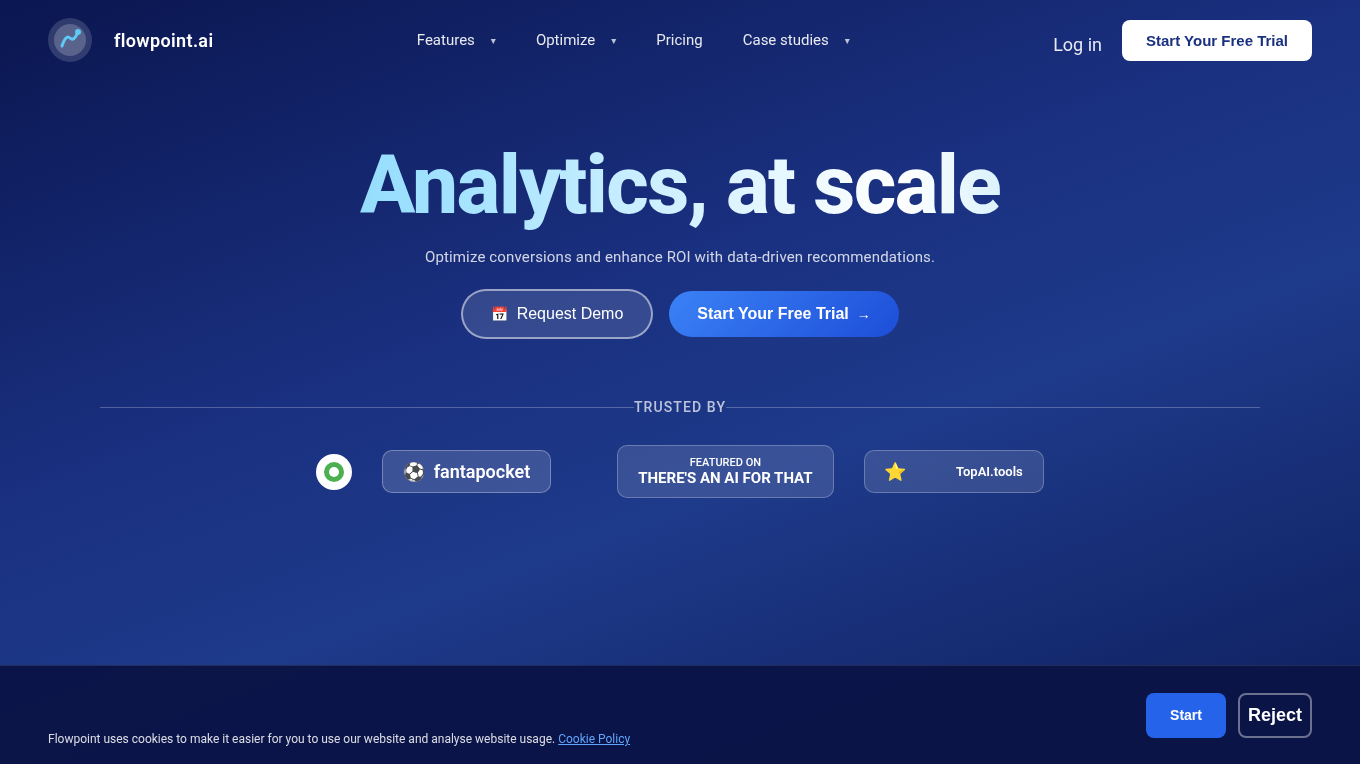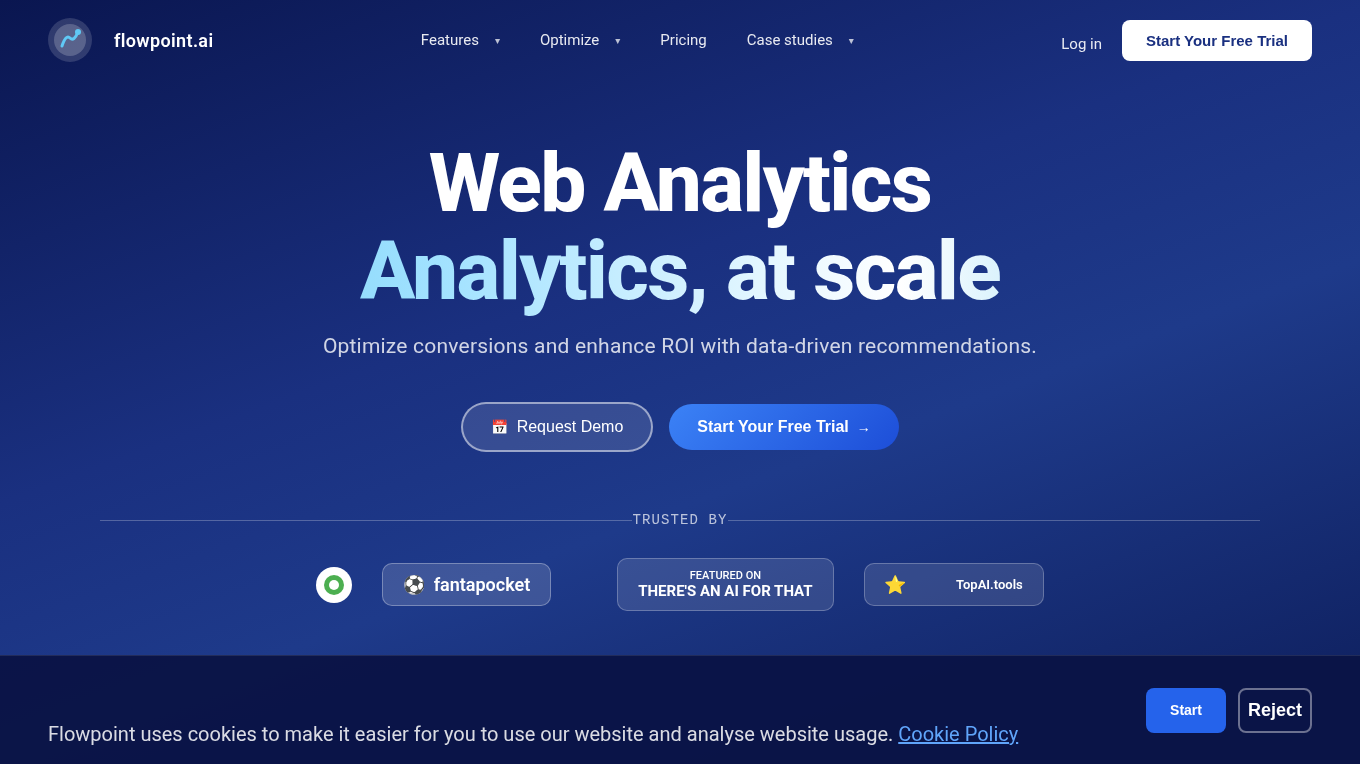--- a/index.html
+++ b/index.html
@@ -72,21 +72,21 @@
     }
 
     .nav-right {
       display: flex;
       align-items: center;
       gap: 20px;
     }
 
     .log-in {
       color: rgba(255,255,255,0.9);
-      font-size: 15px;
+      font-size: 18px;
       cursor: pointer;
       margin-top: 8px;
     }
 
     .cta-button-nav {
       background: white;
       color: #1a3080;
       border: none;
       padding: 12px 24px;
       border-radius: 8px;
@@ -117,23 +117,23 @@
       line-height: 1.1;
       letter-spacing: -0.02em;
       background: linear-gradient(90deg, #60c8f5, #a5e3ff, white, #60c8f5);
       -webkit-background-clip: text;
       -webkit-text-fill-color: transparent;
       background-clip: text;
     }
 
     .hero-subtitle {
       color: rgba(255,255,255,0.8);
-      font-size: 21px;
+      font-size: 15px;
       margin-top: 18px;
-      margin-bottom: 44px;
+      margin-bottom: 23px;
       letter-spacing: 0.01em;
     }
 
     .hero-buttons {
       display: flex;
       align-items: center;
       justify-content: center;
       gap: 16px;
       margin-bottom: 60px;
     }
@@ -172,21 +172,20 @@
 
     
     .trusted-section {
       padding: 0 80px;
     }
 
     .trusted-divider {
       display: flex;
       align-items: center;
       margin-bottom: 30px;
-      font-family: Liberation Mono, monospace;
     }
 
     .divider-line {
       flex: 1;
       height: 1px;
       background: rgba(255,255,255,0.25);
     }
 
     .trusted-label {
       color: rgba(255,255,255,0.7);
@@ -238,21 +237,21 @@
       border-top: 1px solid rgba(255,255,255,0.1);
       padding: 18px 48px;
       display: flex;
       align-items: center;
       justify-content: space-between;
       z-index: 100;
     }
 
     .cookie-text {
       color: rgba(255,255,255,0.85);
-      font-size: 20px;
+      font-size: 12px;
       flex: 1;
       margin-top: 48px;
     }
 
     .cookie-link {
       color: #60a5fa;
       cursor: pointer;
       text-decoration: underline;
     }
 
@@ -323,21 +322,20 @@
       </a>
     </div>
 
     <div class="nav-right">
       <span class="log-in">Log in</span>
       <button class="cta-button-nav">Start Your Free Trial</button>
     </div>
   </nav>
 
   <section class="hero">
-    <h1 class="hero-title">Web Analytics</h1>
     <h1 class="hero-title-line2">Analytics, at scale</h1>
     <p class="hero-subtitle">Optimize conversions and enhance ROI with data-driven recommendations.</p>
 
     <div class="hero-buttons">
       <button class="btn-demo">
         <span class="calendar-icon">📅</span>
         <span>Request Demo</span>
       </button>
       <button class="btn-trial">
         <span>Start Your Free Trial</span>

